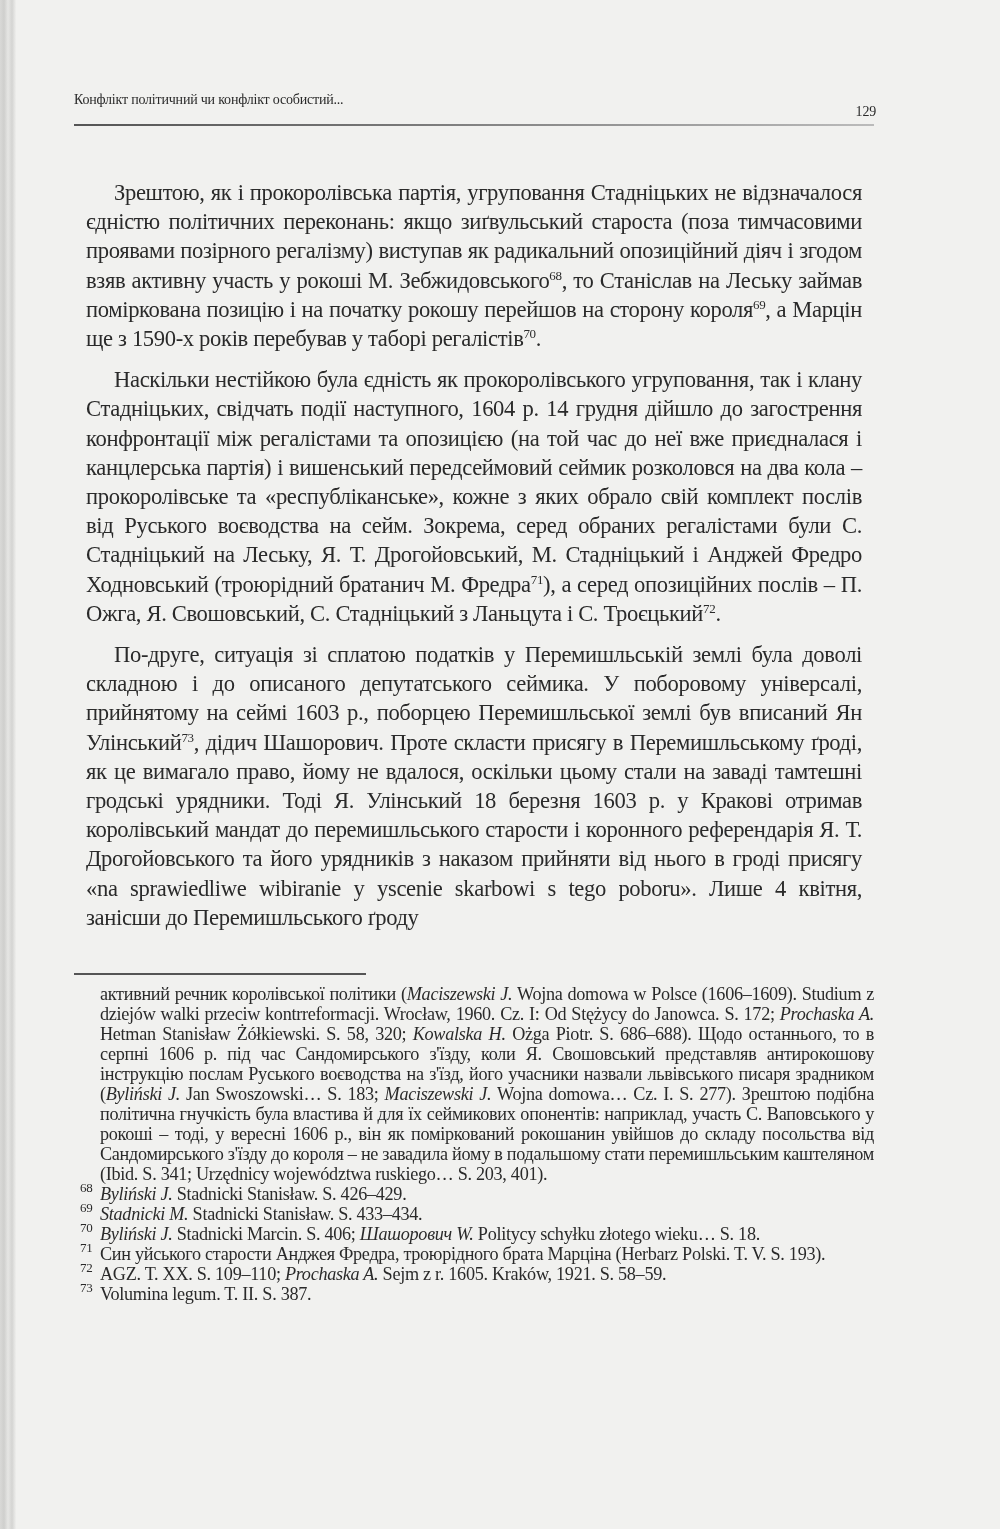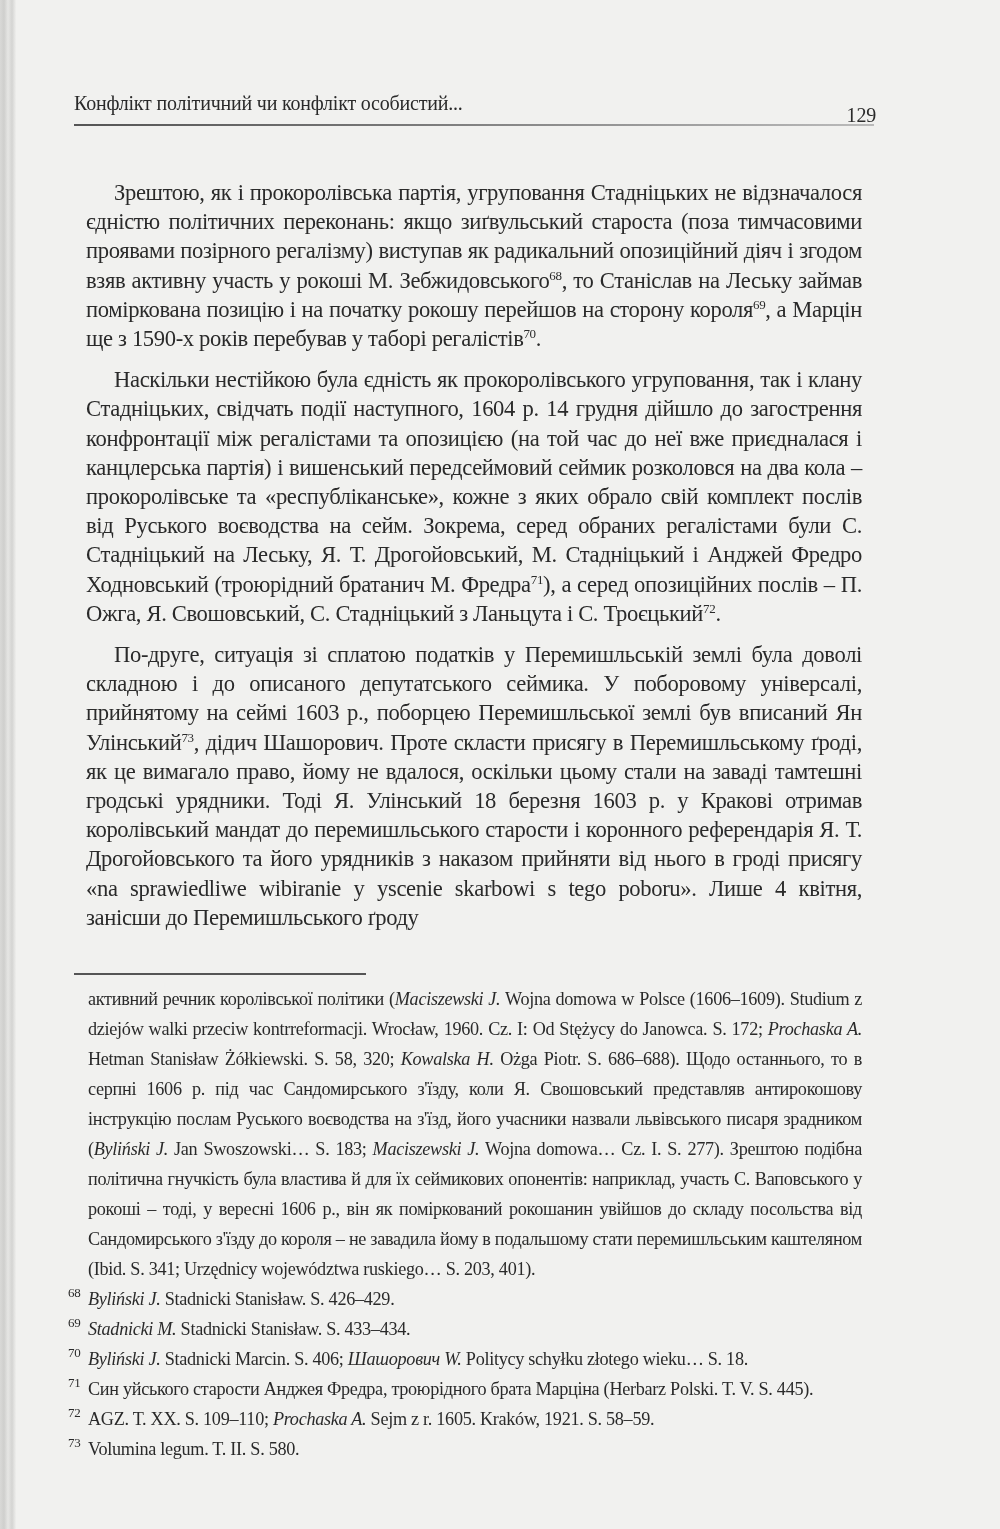--- a/index.html
+++ b/index.html
@@ -12,42 +12,42 @@
   }
   .binding-edge {
     position: absolute; left: 0; top: 0; bottom: 0; width: 16px;
     background: linear-gradient(to right, #d9d9d7 0, #cfcfcd 4px, #e6e6e4 8px, #d4d4d2 12px, #efefed 16px);
   }
   .page {
     position: absolute; left: 74px; top: 0; width: 800px;
   }
   .running-head {
     position: absolute; left: 0; top: 92px; width: 800px; height: 30px;
-    font-size: 20px; letter-spacing: -0.2px;
+    font-size: 14px; letter-spacing: -0.2px;
   }
   .running-head .title { position: absolute; left: 0; top: 0; }
   .running-head .page-no { position: absolute; right: -2px; top: 12px; }
   .head-rule {
     position: absolute; left: 0; top: 124px; width: 800px; height: 2px;
     background: linear-gradient(to right, #555 0, #777 40%, #999 70%, #bbb 100%);
   }
   .body-text {
     position: absolute; left: 0; top: 166px; width: 800px;
     font-size: 22.6px; line-height: 29.2px;
     text-align: justify; letter-spacing: -0.35px;
   }
   .body-text p { margin: 12px; text-indent: 28px; }
   sup.fn { font-size: 13px; vertical-align: 8px; line-height: 0; }
   .fn-rule {
     position: absolute; left: 0; top: 973px; width: 292px; height: 2px;
     background: #555;
   }
   .footnotes {
-    position: absolute; left: 14px; top: 984px; width: 774px;
-    font-size: 18.2px; line-height: 30px;
+    position: absolute; left: 26px; top: 984px; width: 774px;
+    font-size: 18.2px; line-height: 20px;
     text-align: justify; letter-spacing: -0.3px;
   }
   .footnotes p { margin: 0; }
   .fn-item { position: relative; padding-left: 0; }
   .fn-num {
     position: absolute; left: -20px; top: -6px; font-size: 13px;
   }
   i { font-style: italic; }
 </style>
 </head>
@@ -79,24 +79,24 @@
     <div class="fn-item">
       <span class="fn-num">69</span>
       <p><i>Stadnicki M.</i> Stadnicki Stanisław. S. 433–434.</p>
     </div>
     <div class="fn-item">
       <span class="fn-num">70</span>
       <p><i>Byliński J.</i> Stadnicki Marcin. S. 406; <i>Шашорович W.</i> Politycy schyłku złotego wieku… S. 18.</p>
     </div>
     <div class="fn-item">
       <span class="fn-num">71</span>
-      <p>Син уйського старости Анджея Фредра, троюрідного брата Марціна (Herbarz Polski. T. V. S. 445).</p>
+      <p>Син уйського старости Анджея Фредра, троюрідного брата Марціна (Herbarz Polski. T. V. S. 193).</p>
     </div>
     <div class="fn-item">
       <span class="fn-num">72</span>
       <p>AGZ. T. XX. S. 109–110; <i>Prochaska A.</i> Sejm z r. 1605. Kraków, 1921. S. 58–59.</p>
     </div>
     <div class="fn-item">
       <span class="fn-num">73</span>
-      <p>Volumina legum. T. II. S. 580.</p>
+      <p>Volumina legum. T. II. S. 387.</p>
     </div>
   </div>
 </div>
 
 </body></html>

